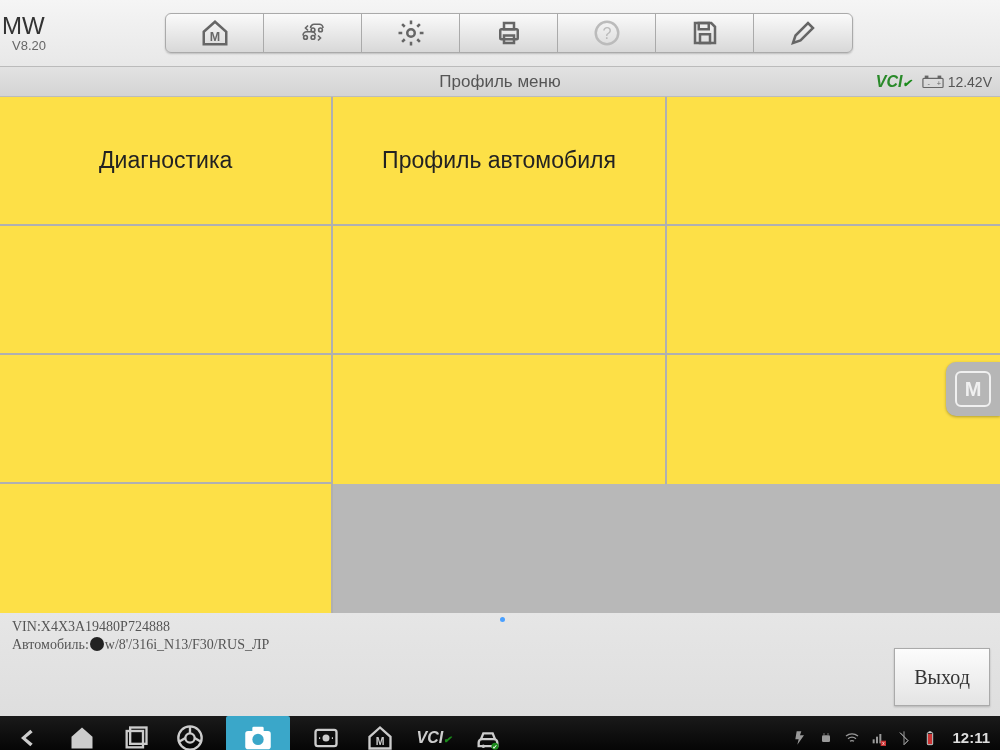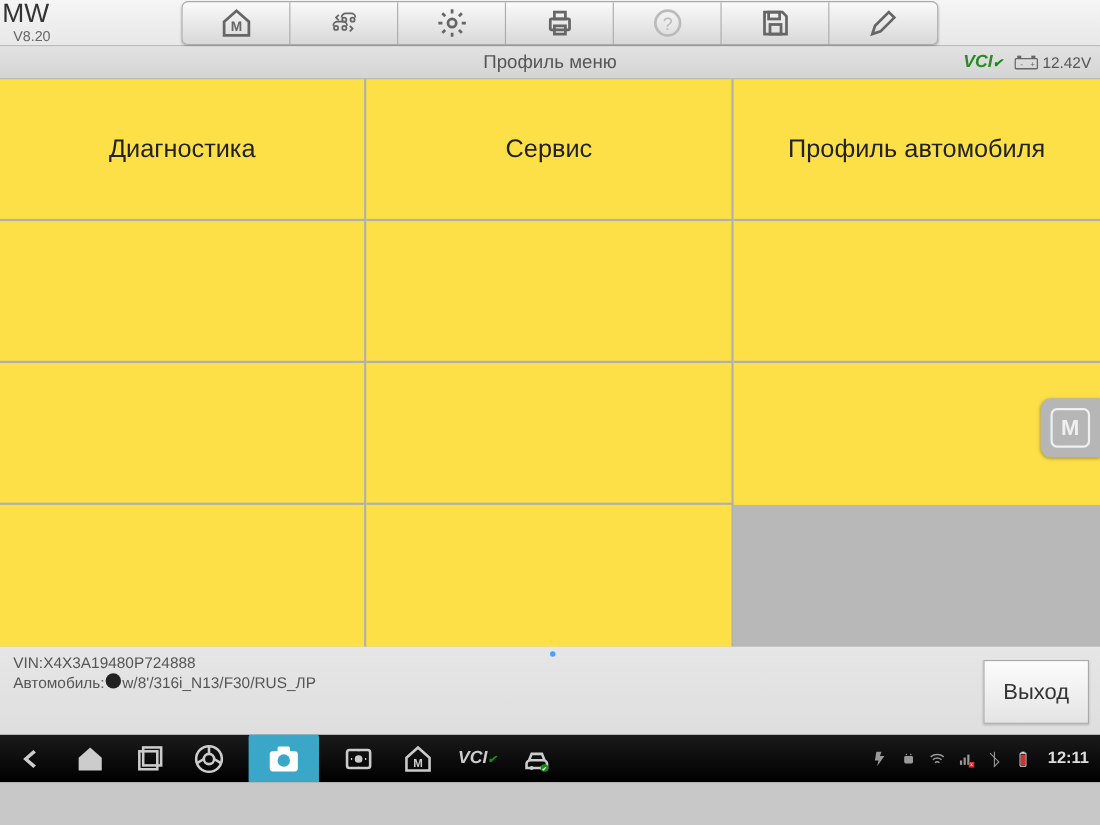--- a/index.html
+++ b/index.html
@@ -1,20 +1,20 @@
 <!DOCTYPE html>
 <html><head>
 <meta charset="utf-8">
 <style>
   * { box-sizing: border-box; margin: 0; padding: 0; }
   html, body { width: 1000px; height: 750px; font-family: Arial, sans-serif; overflow: hidden; background: #c8c8c8; }
   
   
   .toolbar {
-    height: 42px;
+    height: 67px;
     background: linear-gradient(#f5f5f5, #e8e8e8);
     display: flex;
     align-items: center;
     border-bottom: 1px solid #bbb;
     position: relative;
   }
   .brand-area {
     width: 165px;
     padding-left: 2px;
     display: flex;
@@ -99,26 +99,27 @@
     color: #222;
     cursor: pointer;
   }
   .cell.empty { cursor: default; }
   .cell:nth-child(3n) { border-right: none; }
   .cell:nth-last-child(-n+3) { border-bottom: none; }
   .cell:nth-child(4) { justify-content: center; padding-left: 18px; }
   
   
   .footer-info {
-    height: 80px;
+    height: 103px;
     background: linear-gradient(#e6e6e6, #dedede);
     position: relative;
     padding: 4px 12px;
     color: #555;
     font-size: 14px;
+    font-family: Liberation Serif, serif;
   }
   .footer-info .dot {
     position: absolute;
     top: 4px;
     left: 50%;
     width: 5px; height: 5px;
     background: #4aa0ff;
     border-radius: 50%;
   }
   .vin-line { margin-top: 2px; }
@@ -275,23 +276,20 @@
       <span>12.42V</span>
     </span>
   </div>
 </div>
 
 <div class="main-grid">
   <div class="cell">
       <span>Диагностика</span>
     </div>
   <div class="cell">
-      <span>Сервис</span>
-    </div>
-  <div class="cell">
       <span>Профиль автомобиля</span>
     </div>
   <div class="cell empty"></div>
   <div class="cell empty"></div>
   <div class="cell empty"></div>
   <div class="cell empty"></div>
   <div class="cell empty"></div>
   <div class="cell empty"></div>
   <div class="cell empty"></div>
   <div class="cell empty"></div>

